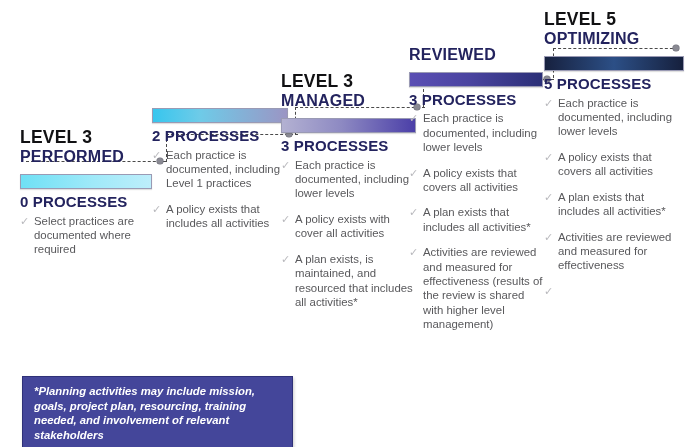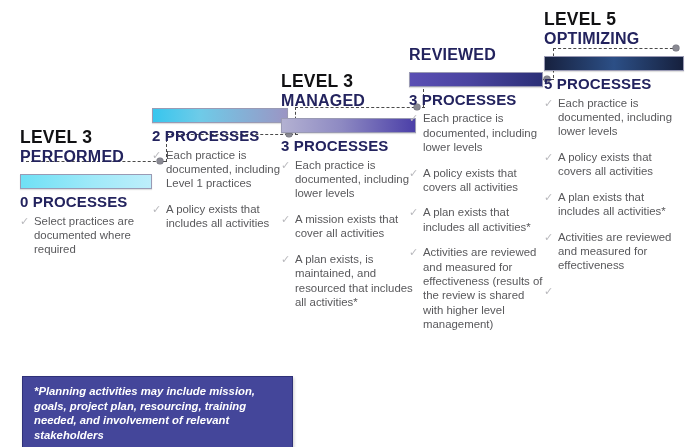--- a/index.html
+++ b/index.html
@@ -176,21 +176,21 @@
     <div class="lvl-sub">MANAGED</div>
     <div class="bar" style="background:linear-gradient(90deg,#b3b1d2 0%,#8d89c2 45%,#4b3fa8 100%);"></div>
     <div class="proc">3 PROCESSES</div>
     <ul class="bullets">
       <li>
         <span class="tick">✓</span>
         <span>Each practice is documented, including lower levels</span>
       </li>
       <li>
         <span class="tick">✓</span>
-        <span>A mission exists that cover all activities</span>
+        <span>A policy exists with cover all activities</span>
       </li>
       <li>
         <span class="tick">✓</span>
         <span>A plan exists, is maintained, and resourced that includes all activities*</span>
       </li>
     </ul>
   </div>
 
   <div class="level" style="left:409px; top:44px; width:134px;">
     <div class="lvl-sub">REVIEWED</div>

